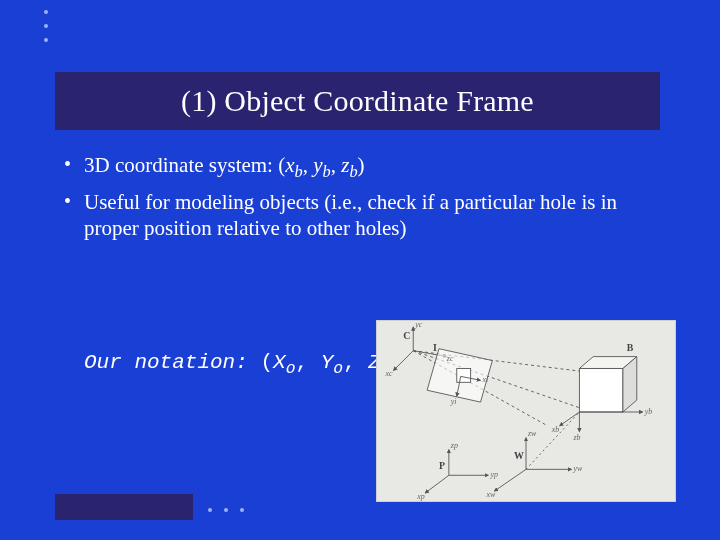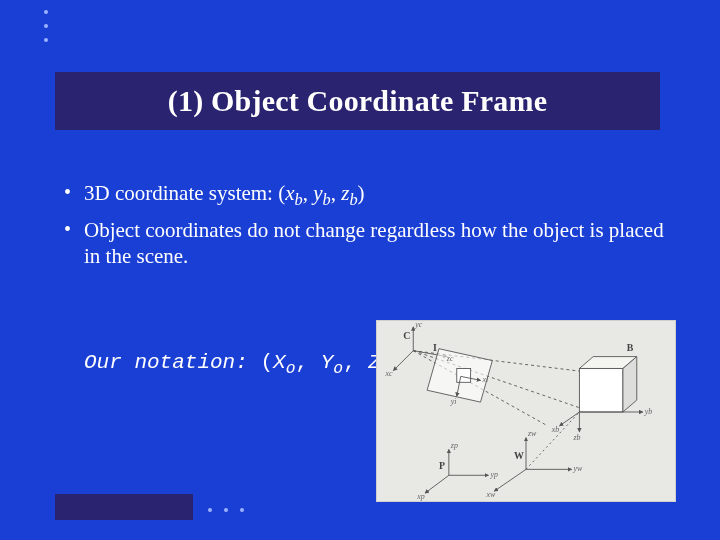--- a/index.html
+++ b/index.html
@@ -20,32 +20,32 @@
   }
   .title-bar {
     position: absolute;
     left: 55px; right: 60px; top: 72px;
     height: 58px;
     background: #2a2370;
     display: flex; align-items: center; justify-content: center;
   }
   .title-bar h1 {
     color: #ffffff;
-    font-weight: 700;
+    font-weight: 400;
     font-size: 30px;
     letter-spacing: 0.2px;
   }
   .content {
     position: absolute;
     left: 60px; right: 50px; top: 152px;
     color: #ffffff;
     font-size: 21px;
     line-height: 1.25;
   }
-  .content ul { list-style: none; margin-top: 28px; }
+  .content ul { list-style: none; }
   .content li {
     position: relative;
     padding-left: 24px;
     margin-bottom: 6px;
   }
   .content li::before {
     content: "•";
     position: absolute;
     left: 4px; top: 0;
     color: #ffffff;
@@ -98,21 +98,21 @@
 
 <div class="title-bar">
   <h1>(1) Object Coordinate Frame</h1>
 </div>
 
 <div class="content">
   <ul>
     <li>
       <span>3D coordinate system: (</span><span class="ital">x</span><span class="sub">b</span><span>, </span><span class="ital">y</span><span class="sub">b</span><span>, </span><span class="ital">z</span><span class="sub">b</span><span>)</span>
     </li>
-    <li>Object coordinates do not change regardless how the object is placed in the scene.</li>
+    <li>Useful for modeling objects (i.e., check if a particular hole is in proper position relative to other holes)</li>
   </ul>
 </div>
 
 <div class="notation">
   <span>Our notation:</span><span class="roman"> (</span><span>X</span><span class="sub">o</span><span class="roman">, </span><span>Y</span><span class="sub">o</span><span class="roman">, </span><span>Z</span><span class="sub">o</span><span class="roman">)</span><span class="sup">T</span>
 </div>
 
 <div class="figure">
   <svg viewBox="0 0 300 182">
     <defs>

